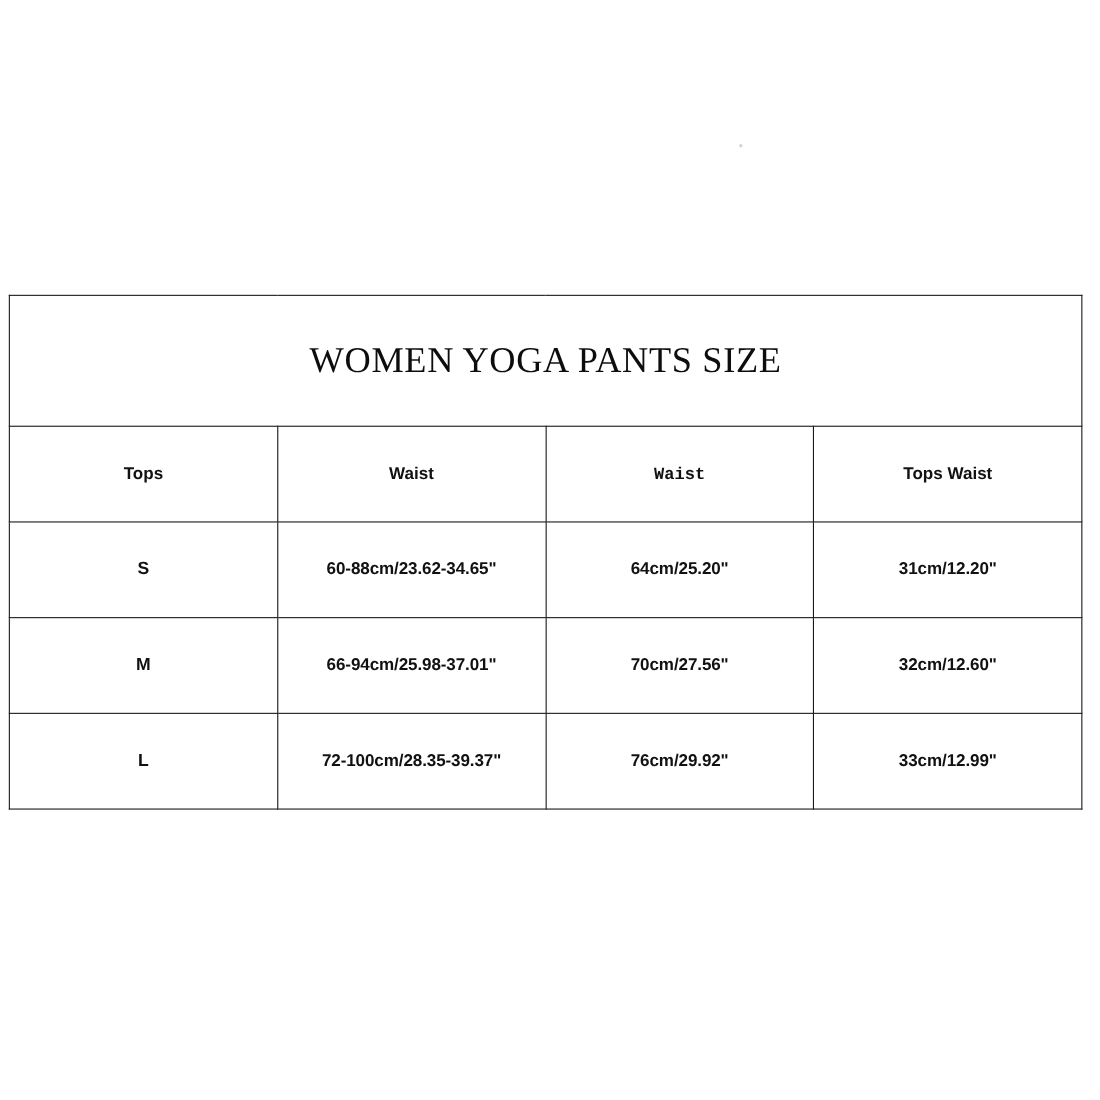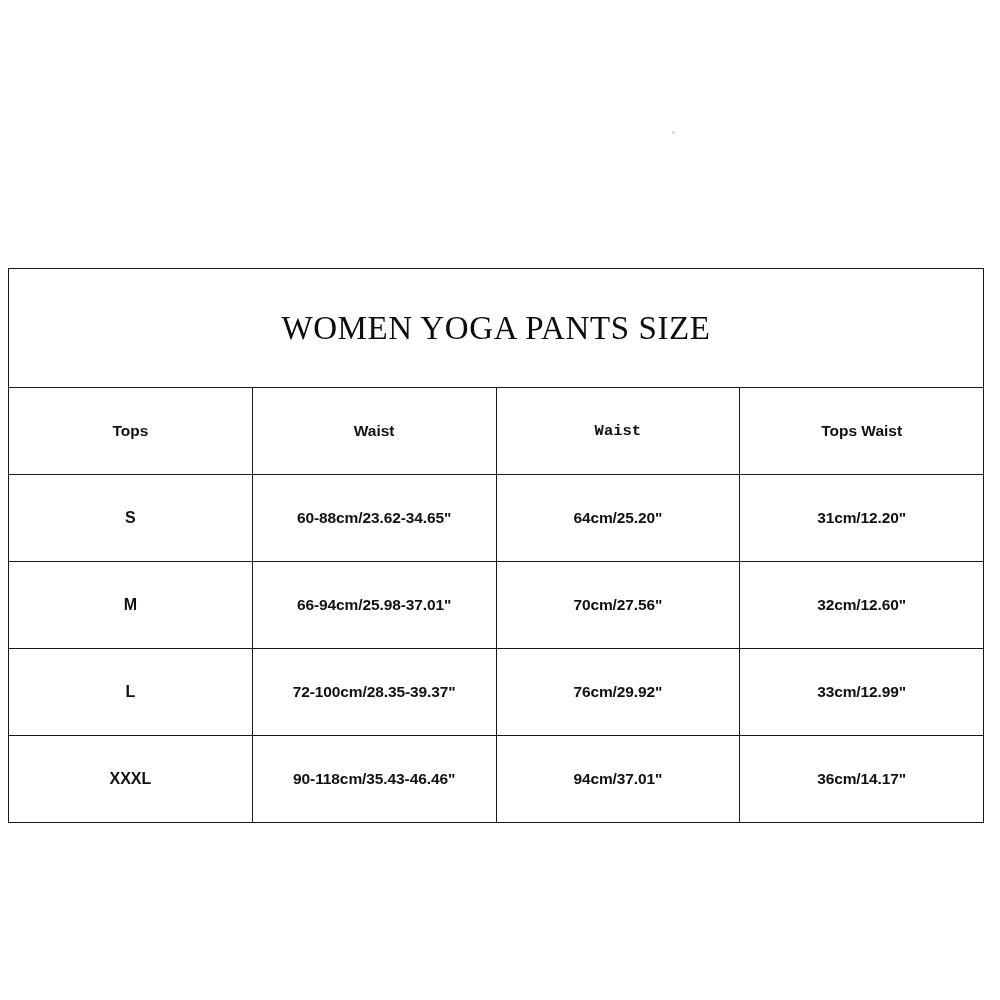--- a/index.html
+++ b/index.html
@@ -113,22 +113,16 @@
         <td class="cell-val">66-94cm/25.98-37.01"</td>
         <td class="cell-val">70cm/27.56"</td>
         <td class="cell-val">32cm/12.60"</td>
       </tr>
       <tr class="body-row">
         <td class="cell-size">L</td>
         <td class="cell-val">72-100cm/28.35-39.37"</td>
         <td class="cell-val">76cm/29.92"</td>
         <td class="cell-val">33cm/12.99"</td>
       </tr>
-      <tr class="body-row">
-        <td class="cell-size">XXXL</td>
-        <td class="cell-val">90-118cm/35.43-46.46"</td>
-        <td class="cell-val">94cm/37.01"</td>
-        <td class="cell-val">36cm/14.17"</td>
-      </tr>
     </tbody>
   </table>
 
 </div>
 
 </body></html>

